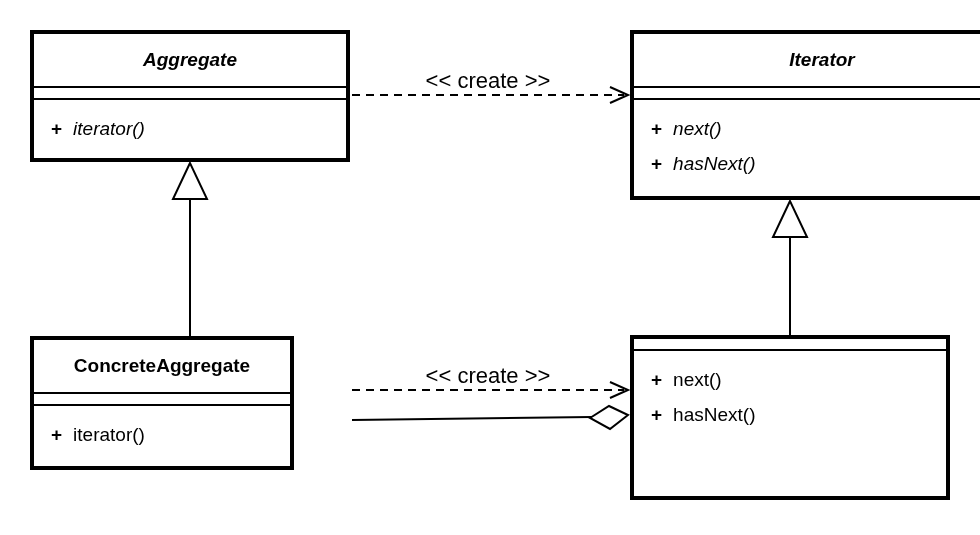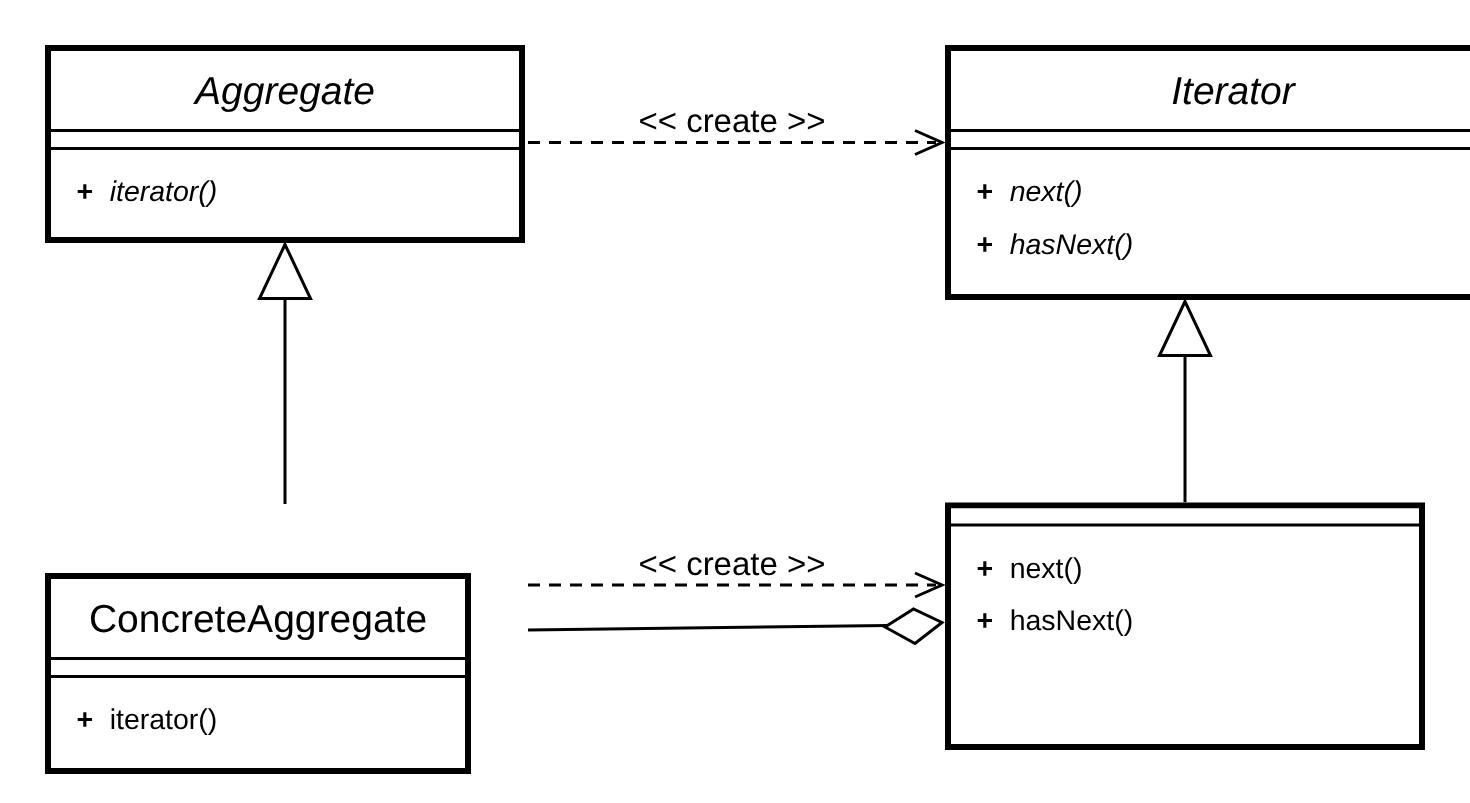--- a/index.html
+++ b/index.html
@@ -25,22 +25,22 @@
     border: 4px solid #000000;
     background: #ffffff;
     display: flex;
     flex-direction: column;
   }
   .uml-title {
     height: 54px;
     display: flex;
     align-items: center;
     justify-content: center;
-    font-weight: normal;
-    font-size: 26px;
+    font-weight: bold;
+    font-size: 19px;
     color: #000000;
     border-bottom: 2px solid #000000;
   }
   .uml-class.abstract .uml-title { font-style: italic; }
   .uml-attrs {
     height: 12px;
     border-bottom: 2px solid #000000;
     background: #ffffff;
   }
   .uml-methods {
@@ -105,21 +105,21 @@
     <div class="uml-methods">
       <div class="uml-method">
         <span class="vis">+</span><span class="sig">next()</span>
       </div>
       <div class="uml-method">
         <span class="vis">+</span><span class="sig">hasNext()</span>
       </div>
     </div>
   </div>
 
-  <div class="uml-class" style="left:30px; top:336px; width:284px; height:134px;margin-top:46px;">
+  <div class="uml-class" style="left:30px; top:336px; width:264px; height:134px;">
     <div class="uml-title">ConcreteAggregate</div>
     <div class="uml-attrs"></div>
     <div class="uml-methods">
       <div class="uml-method">
         <span class="vis">+</span><span class="sig">iterator()</span>
       </div>
     </div>
   </div>
 
   <div class="uml-class" style="left:630px; top:335px; width:320px; height:165px;">

